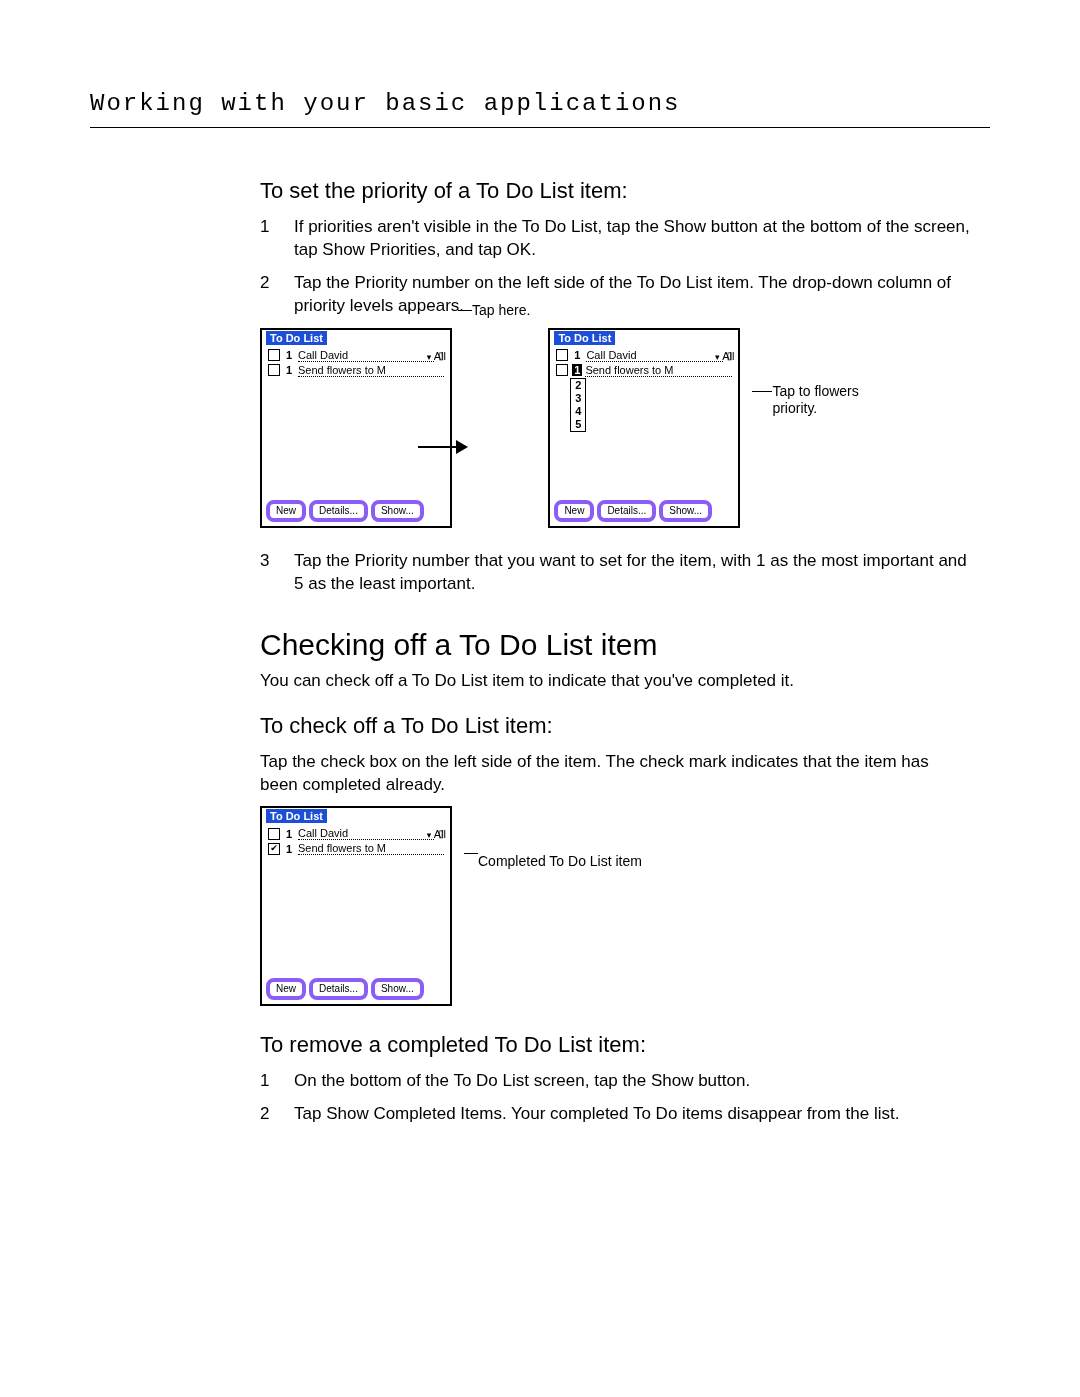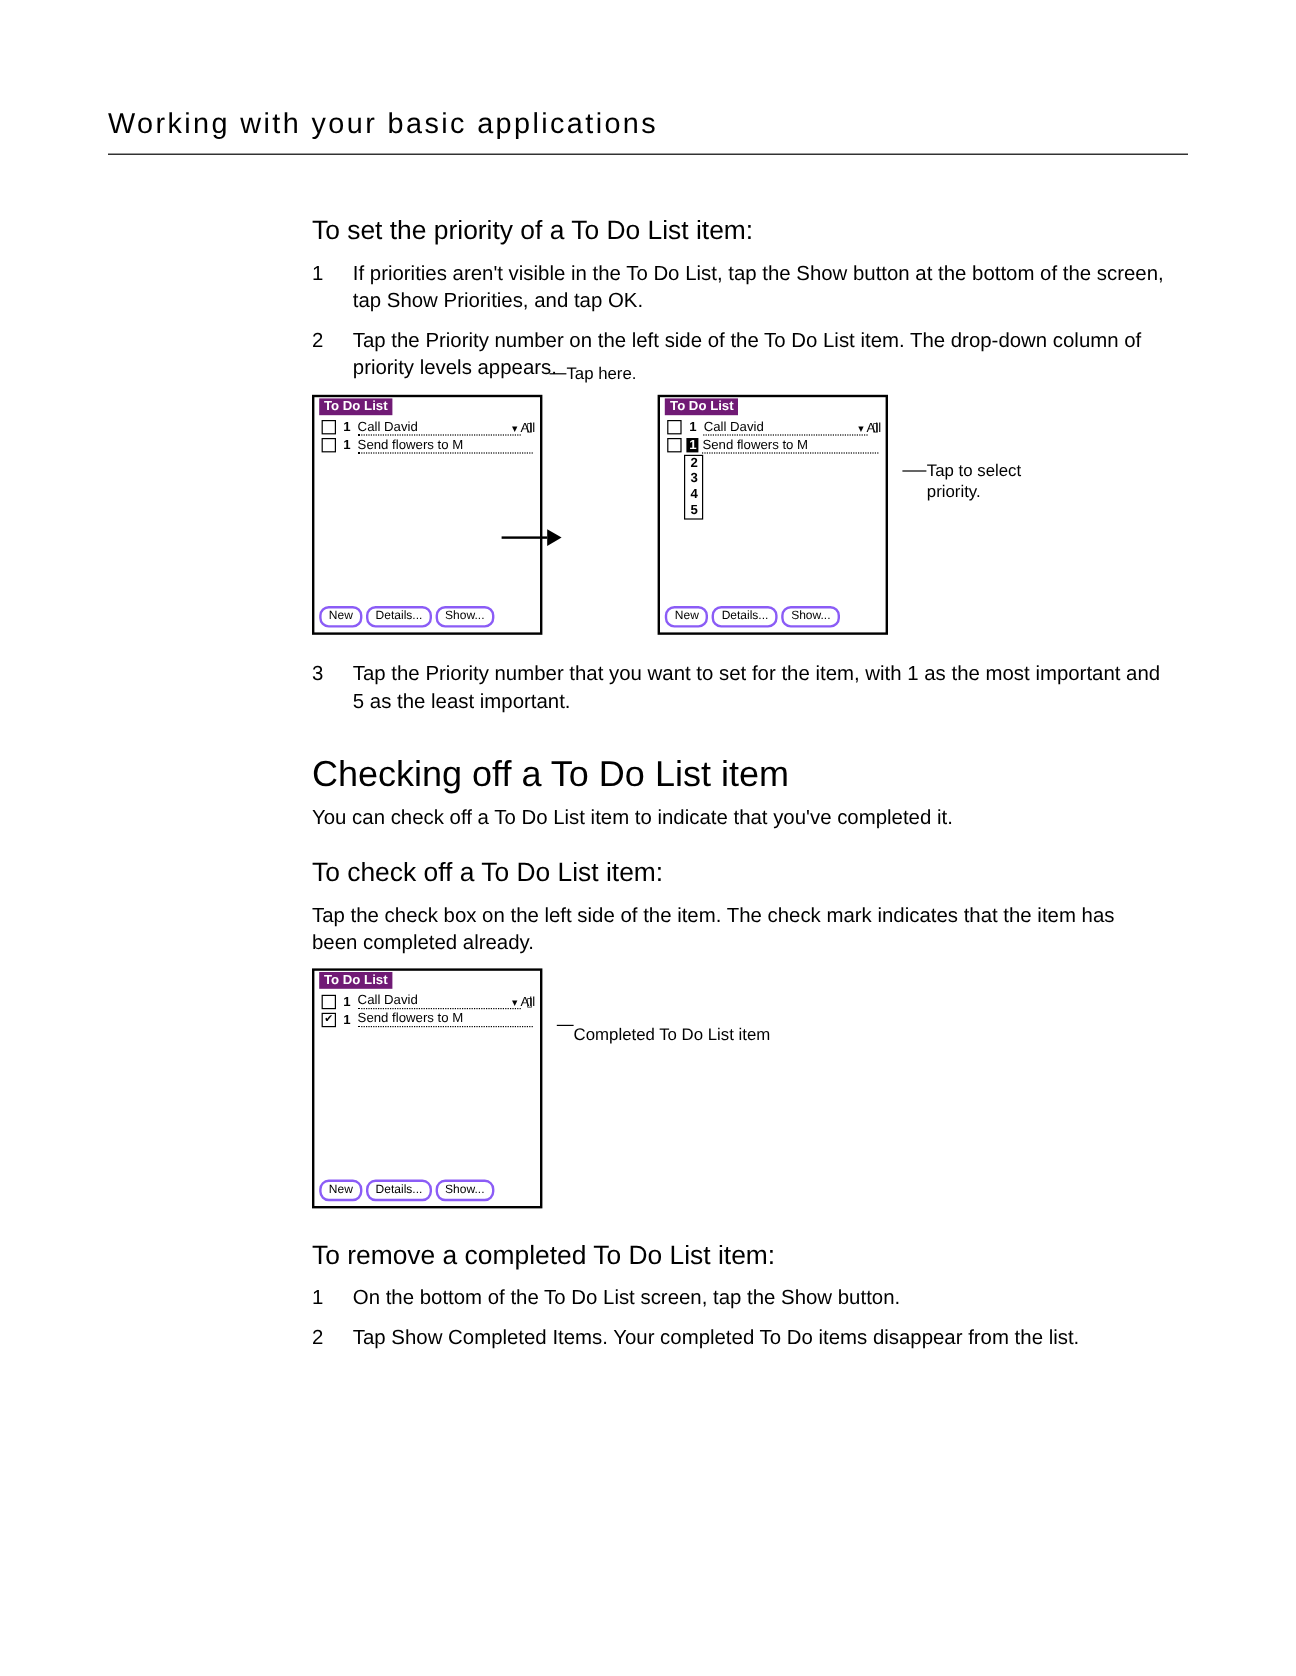--- a/index.html
+++ b/index.html
@@ -13,20 +13,21 @@
     width: 1080px;
     height: 1397px;
     position: relative;
     box-sizing: border-box;
     padding: 90px 90px 40px 90px;
   }
   .header-title {
     font-size: 24px;
     letter-spacing: 2px;
     font-weight: 400;
+    font-family: Liberation Mono, monospace;
   }
   .header-sub {
     font-size: 22px;
     font-style: italic;
     margin-top: 2px;
   }
   .hr {
     border: none;
     border-top: 1.5px solid #000;
     margin: 10px 0 50px 0;
@@ -83,21 +84,21 @@
     box-sizing: border-box;
   }
   .pda .titlebar {
     display: flex;
     justify-content: space-between;
     align-items: center;
     padding: 0 4px;
     height: 16px;
   }
   .pda .titlebar .tname {
-    background: #701a75;
+    background: #1d4ed8;
     color: #fff;
     font-weight: bold;
     font-size: 11px;
     padding: 1px 4px;
   }
   .pda .titlebar .catsel {
     font-size: 11px;
     margin-top: 36px;
   }
   .pda .titlebar .catsel::before {
@@ -149,21 +150,21 @@
     font-weight: bold;
     font-size: 11px;
     line-height: 13px;
   }
   .pda .btnbar {
     position: absolute;
     bottom: 4px; left: 4px;
     display: flex; gap: 3px;
   }
   .pda .pbtn {
-    border: 2px solid #8b5cf6;
+    border: 4px solid #8b5cf6;
     border-radius: 8px;
     padding: 0 6px;
     font-size: 10px;
     line-height: 14px;
     background: #fff;
   }
   .callout {
     font-size: 14px;
     line-height: 1.25;
     gap: 36px;
@@ -290,21 +291,21 @@
         <div class="btnbar">
           <span class="pbtn">New</span>
           <span class="pbtn">Details...</span>
           <span class="pbtn">Show...</span>
         </div>
       </div>
 
       <div class="callout stack" style="height:200px;">
         <div style="display:flex; align-items:flex-start; margin-top:-55px;">
           <div class="leader" style="width:20px; margin-top:8px;"></div>
-          <span style="width:90px;">Tap to select priority.</span>
+          <span style="width:90px;">Tap to flowers priority.</span>
         </div>
       </div>
     </div>
 
     <ol class="steps">
       <li>
         <span class="num">3</span>
         <span>Tap the Priority number that you want to set for the item, with 1 as the most important and 5 as the least important.</span>
       </li>
     </ol>

